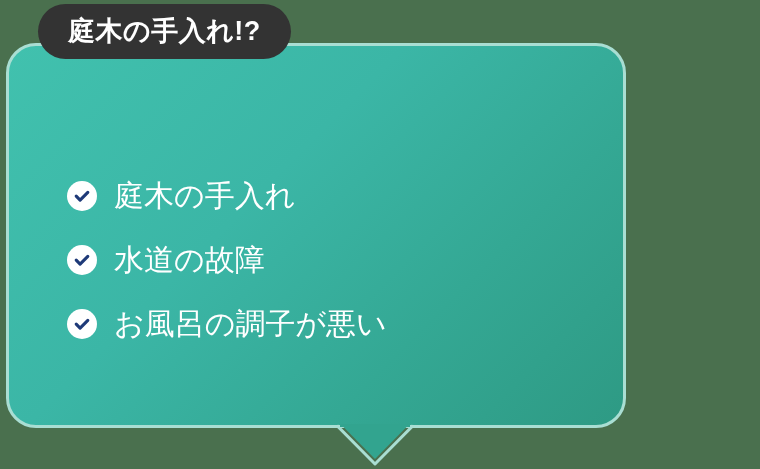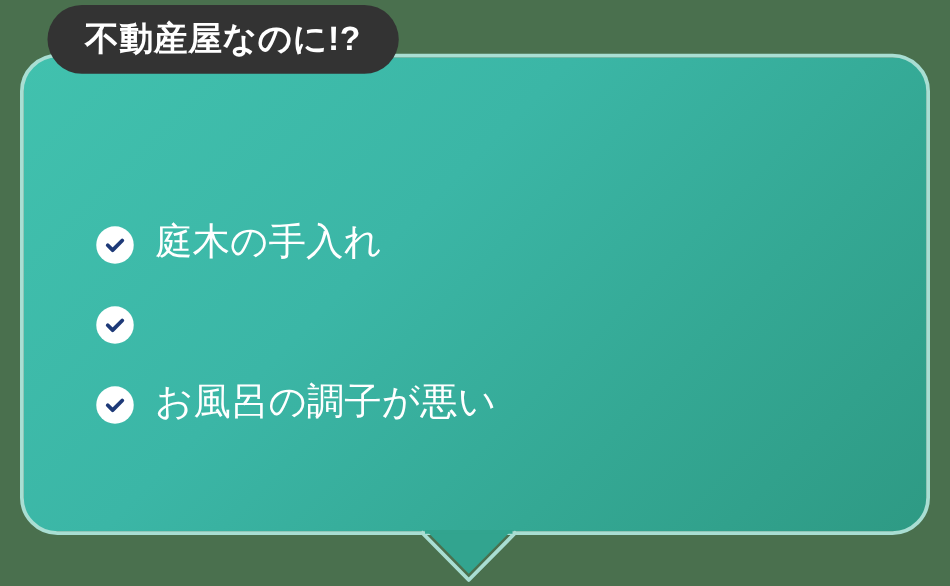--- a/index.html
+++ b/index.html
@@ -19,29 +19,28 @@
     position: absolute;
     left: 0;
     top: 0;
     width: 760px;
     height: 469px;
   }
 
   
   .balloon {
     position: absolute;
-    left: 16px;
+    left: 6px;
     top: 43px;
-    width: 728px;
+    width: 620px;
     height: 385px;
     box-sizing: border-box;
     border: 3px solid #a9ded3;
     border-radius: 30px;
     background: linear-gradient(135deg, #41c1ae 0%, #3bb6a6 40%, #34a894 70%, #2e9a84 100%);
-    font-family: Liberation Mono, monospace;
   }
 
   
   .tail-wrap {
     position: absolute;
     left: 337px;
     top: 424px;
     width: 76px;
     height: 42px;
   }
@@ -116,20 +115,21 @@
         </span>
         <span class="check-text">庭木の手入れ</span>
       </li>
 
       <li class="check-item">
         <span class="check-icon">
           <svg width="18" height="18" viewBox="0 0 18 18" aria-hidden="true">
             <polyline points="3.2,9.2 7.1,13.1 14.8,5.4" fill="none" stroke="#1e3a78" stroke-width="3.1" stroke-linecap="round" stroke-linejoin="round"></polyline>
           </svg>
         </span>
+        <span class="check-text">水道の故障</span>
       </li>
 
       <li class="check-item">
         <span class="check-icon">
           <svg width="18" height="18" viewBox="0 0 18 18" aria-hidden="true">
             <polyline points="3.2,9.2 7.1,13.1 14.8,5.4" fill="none" stroke="#1e3a78" stroke-width="3.1" stroke-linecap="round" stroke-linejoin="round"></polyline>
           </svg>
         </span>
         <span class="check-text">お風呂の調子が悪い</span>
       </li>
@@ -143,16 +143,16 @@
 
       <path d="M 0 1.5 L 38 40 L 76 1.5" fill="none" stroke="#a9ded3" stroke-width="3" stroke-linejoin="round" stroke-linecap="butt"></path>
 
       <path d="M 3.5 0 L 38 35 L 72.5 0 Z" fill="#32a48f"></path>
 
       <rect x="3" y="0" width="70" height="3" fill="#32a48f"></rect>
     </svg>
   </div>
 
   <div class="badge">
-    <span class="badge-label">不動産屋なのに!?</span>
+    <span class="badge-label">庭木の手入れ!?</span>
   </div>
 
 </div>
 
 </body></html>

